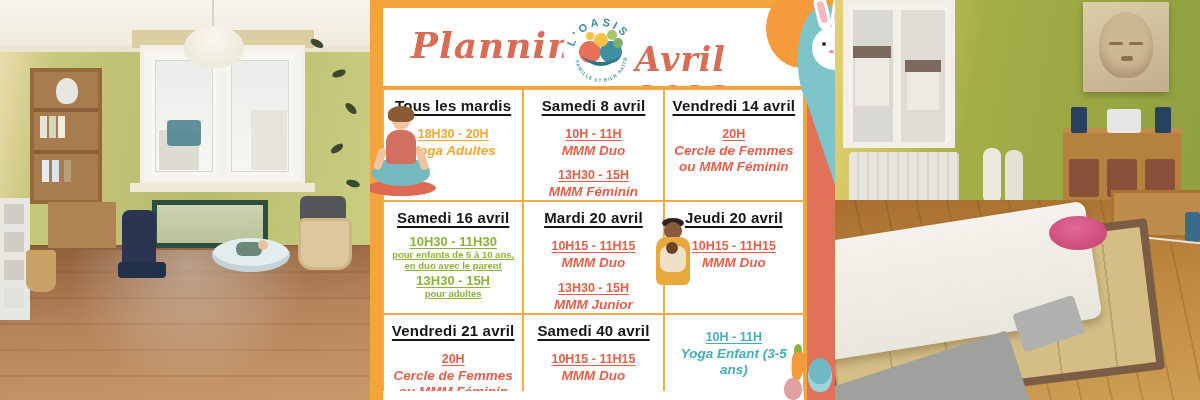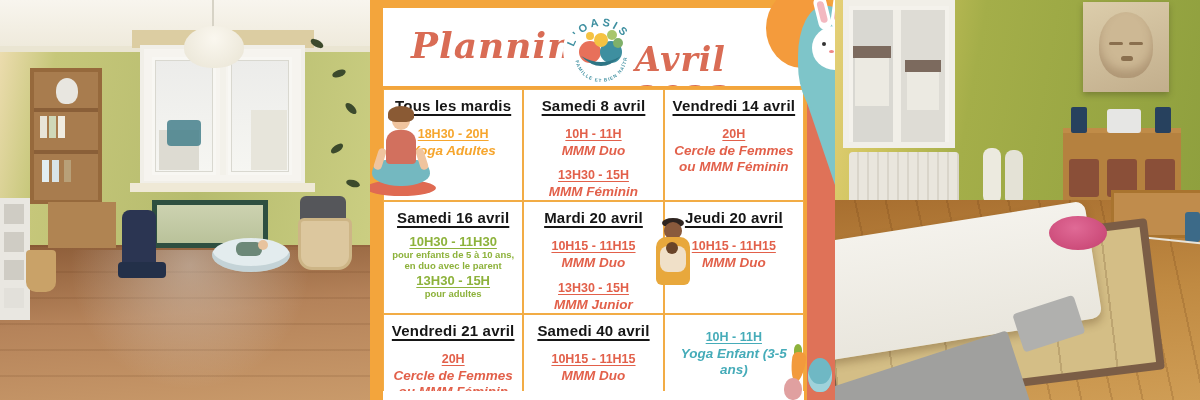--- a/index.html
+++ b/index.html
@@ -98,21 +98,21 @@
     grid-template-columns:repeat(3,1fr); grid-template-rows:repeat(3,1fr);
     position:absolute; background:#fff; }
   .cell { border:1px solid #F2AC45; display:flex; flex-direction:column; align-items:center;
     padding-top:7px; text-align:center; background:#fff; }
   .ct { font-size:15px; font-weight:bold; color:#161616; text-decoration:underline;
     text-underline-offset:3px; text-decoration-thickness:2px; margin-bottom:5px; letter-spacing:.2px; }
   .en { margin-top:8px; }
   .tm { font-size:12.5px; font-weight:bold; text-decoration:underline; text-underline-offset:2px; }
   .lb { font-size:13.5px; font-weight:bold; font-style:italic; margin-top:2px; max-width:135px; line-height:1.2; }
   .sub { font-size:13px; font-weight:bold; font-style:italic; line-height:1.15; max-width:140px; }
-  .tm.sm { font-size:13px; } .lb.sm { font-size:9.5px; font-style:normal; line-height:1.15; margin-top:1px; }
+  .tm.sm { font-size:13px; } .lb.sm { font-size:9.5px; font-style:normal; line-height:1.15; margin-top:1px;text-decoration:underline; }
   .c-coral { color:#E2604A; } .c-orange { color:#F6A62E; } .c-teal { color:#46ACB9; } .c-green { color:#8DB23B; }
   .bottom-strip { left:13px; top:391px; width:421px; height:9px; background:#fff; }
 
   
   .deco-eggband { left:437px; top:95px; width:28px; height:305px; background:#DF7258; }
   .deco-tealwedge { left:425px; top:85px; width:40px; height:100px; background:#7EC5C9;
     clip-path:polygon(15% 0, 100% 0, 100% 100%); }
   .bunny-egg { left:396px; top:-12px; width:72px; height:80px; background:#F49B3C; border-radius:50%; }
   .bunny-body { left:428px; top:6px; width:56px; height:108px; background:#7EC5C9; border-radius:46%; }
   .bunny-face { left:442px; top:26px; width:46px; height:44px; background:#fff; border-radius:50%; }

